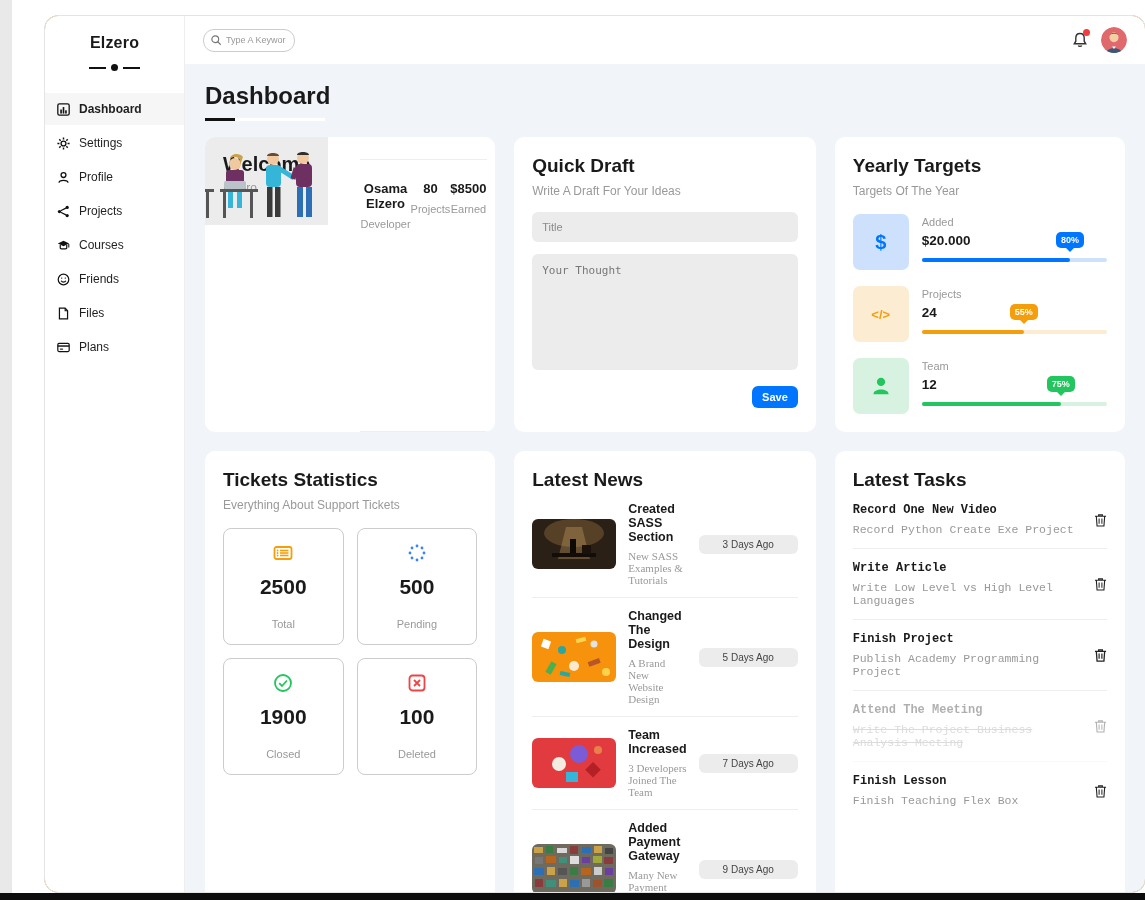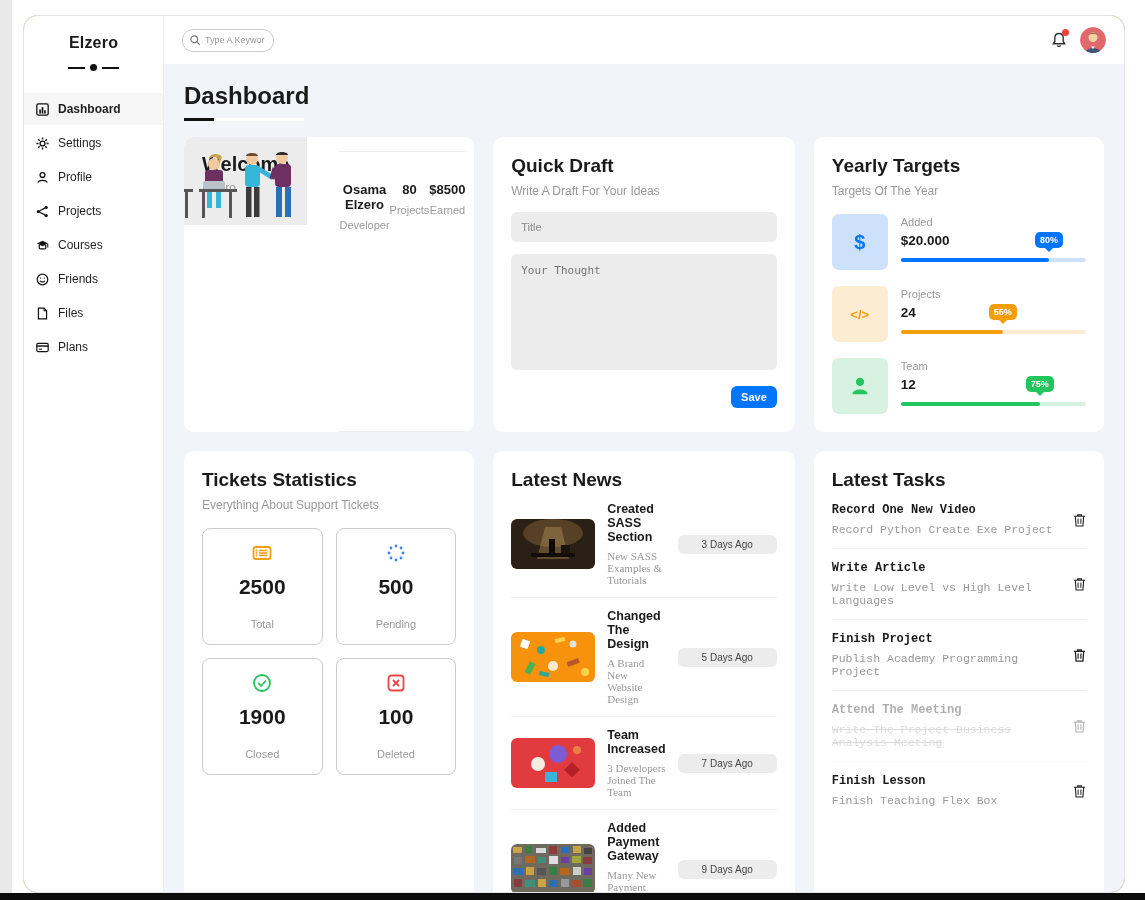--- a/index.html
+++ b/index.html
@@ -5,21 +5,21 @@
   * { margin:0; padding:0; box-sizing:border-box; }
   html,body { width:1145px; height:900px; }
   body {
     font-family:"Liberation Sans","DejaVu Sans",sans-serif;
     background:#ffffff; position:relative; overflow:hidden; color:#1a1a1a;
   }
   .left-strip { position:absolute; left:0; top:0; width:12px; height:900px; background:#e9e9e9; }
   .bottom-bar { position:absolute; left:0; right:0; bottom:0; height:7px; background:#0d0d0d; z-index:60; }
 
   .app {
-    position:absolute; left:23px; top:15px; width:1102px; height:878px;
+    position:absolute; left:44px; top:15px; width:1102px; height:878px;
     background:#a16207; border:1px solid #e4e4e4; border-radius:14px;
     overflow:hidden; display:flex;
   }
 
   
   .sidebar { width:140px; background:#fff; border-right:1px solid #eee; padding-top:18px; flex-shrink:0; }
   .logo { text-align:center; font-size:16px; font-weight:bold; letter-spacing:.2px; }
   .logo-divider { display:flex; align-items:center; justify-content:center; gap:5px; margin:12px auto 22px; }
   .logo-divider .seg { width:17px; height:2px; background:#111; }
   .logo-divider .dot { width:7px; height:7px; background:#111; border-radius:50%; }
@@ -56,21 +56,21 @@
   
   .welcome { padding:0; overflow:hidden; display:flex; flex-direction:row;gap:8px; }
   .welcome-header { background:#ececec; padding:16px 18px; height:88px; position:relative; }
   .welcome-header h2 { font-size:20px; }
   .welcome-header .sub { margin-top:5px; }
   .welcome-illus { position:absolute; right:8px; bottom:2px; width:160px; height:72px; }
   .welcome-avatar {
     width:56px; height:56px; border-radius:50%; overflow:hidden; margin:-28px 0 0 16px;
     box-shadow:0 0 0 4px #fff, 0 1px 4px rgba(0,0,0,.15); background:#e0696d;
   }
-  .welcome-stats { display:flex; border-top:1px solid #eee; border-bottom:1px solid #eee; margin-top:14px; padding:30px 0; }
+  .welcome-stats { display:flex; border-top:1px solid #eee; border-bottom:1px solid #eee; margin-top:22px; padding:21px 0; }
   .welcome-stats .stat { flex:1; text-align:center; }
   .welcome-stats .v { font-size:13px; font-weight:bold; }
   .welcome-stats .l { font-size:11px; color:#999; margin-top:7px; }
   .welcome-footer { padding:12px 14px; text-align:right; flex:1; }
   .btn-blue { display:inline-block; background:#0075ff; color:#fff; border:none; font-size:11px; font-weight:bold; padding:5px 10px; border-radius:6px; cursor:pointer; font-family:inherit; }
 
   
   .qd-input { width:100%; background:#ececec; border:none; border-radius:6px; padding:9px 10px; font-size:11px; margin-top:14px; color:#333; outline:none; font-family:inherit; }
   .qd-input::placeholder { color:#8a8a8a; }
   .qd-area { width:100%; height:116px; background:#ececec; border:none; border-radius:6px; padding:10px; font-size:11px; margin-top:12px; resize:none; outline:none; font-family:"DejaVu Sans Mono","Liberation Mono",monospace; color:#333; }

